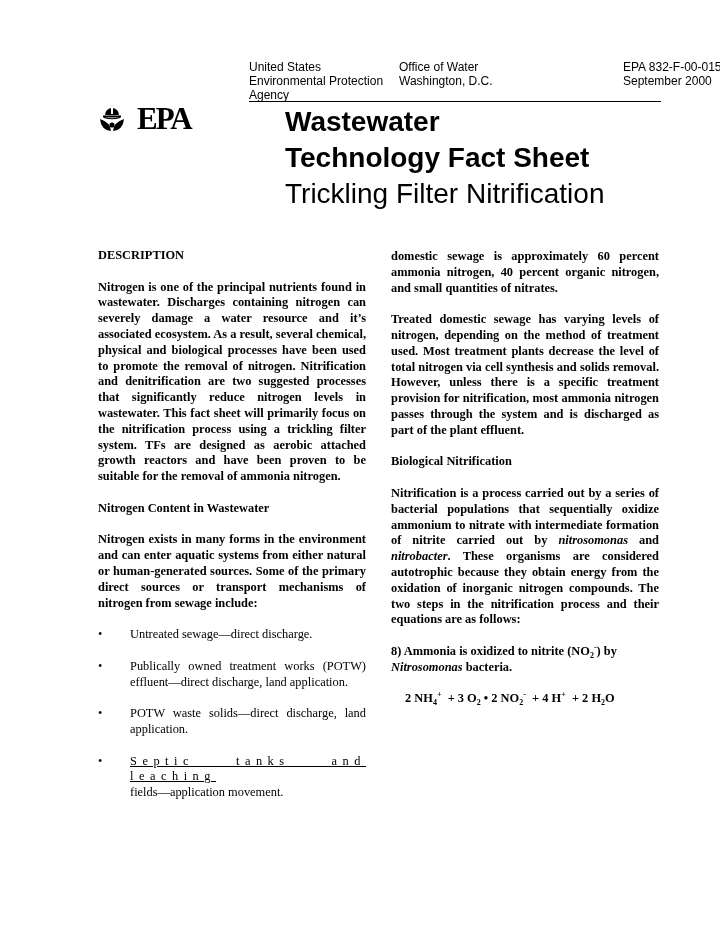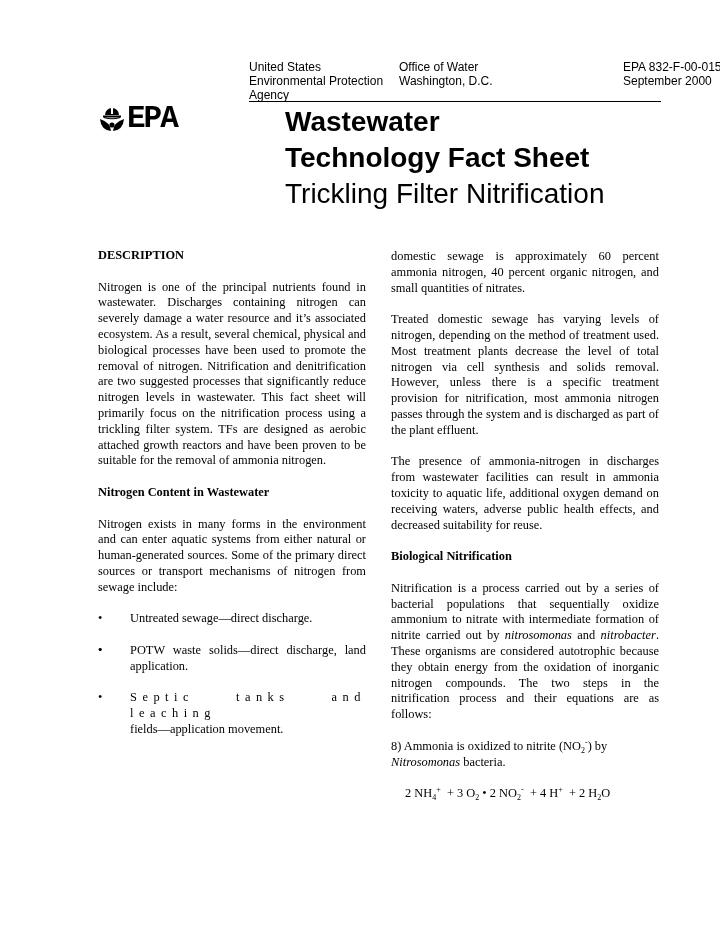--- a/index.html
+++ b/index.html
@@ -37,26 +37,26 @@
     }
     .logo {
       position: absolute;
       left: 99px;
       top: 105px;
       display: flex;
       align-items: center;
     }
     .logo svg { display: block; }
     .logo-text {
-      font-family: Liberation Mono, monospace;
+      font-family: Liberation Serif, serif;
       font-weight: bold;
       font-size: 31px;
       letter-spacing: -2px;
       line-height: 28px;
-      margin-left: 2px;
+      margin-left: 12px;
       transform: scaleY(1.0);
     }
     .title-block {
       position: absolute;
       left: 249px;
       top: 104px;
       font-family: "Liberation Sans", sans-serif;
       margin-left: 36px;
     }
     .title-bold {
@@ -76,20 +76,21 @@
       top: 248px;
       width: 268px;
       font-size: 12.4px;
       line-height: 15.8px;
     }
     #col-left { left: 98px; }
     #col-right { left: 391px; top: 249px; }
     .col p {
       margin: 0 0 15.8px 0;
       text-align: justify;
+      font-weight: bold;
     }
     .col h2 {
       margin: 0 0 15.8px 0;
       font-size: 12.4px;
       font-weight: bold;
       line-height: 15.8px;
     }
     .col h2.sec { margin-top: 1px; }
     ul.bullets {
       list-style: none;
@@ -104,20 +105,21 @@
     }
     ul.bullets li:last-child { margin-bottom: 0; }
     ul.bullets li .bullet {
       position: absolute;
       left: 0;
       top: 0;
     }
     .spaced {
       letter-spacing: 5.5px;
       word-spacing: 14px;
+      text-decoration: underline;
     }
     .eqn {
       margin: 0;
       padding-left: 14px;
       white-space: nowrap;
     }
     sup, sub { font-size: 8px; line-height: 0; }
   </style>
 </head>
 <body>
@@ -165,34 +167,34 @@
   <p>Nitrogen is one of the principal nutrients found in wastewater.  Discharges containing nitrogen can severely damage a water resource and it’s associated ecosystem.   As a result, several chemical, physical and biological processes have been used to promote the removal of nitrogen. Nitrification and denitrification are two suggested processes that significantly reduce nitrogen levels in wastewater.  This fact sheet will primarily focus on the nitrification process using a trickling filter system.  TFs are designed as aerobic attached growth reactors and have been proven to be suitable for the removal of ammonia nitrogen.</p>
   <h2 class="sec">Nitrogen Content in Wastewater</h2>
   <p>Nitrogen exists in many forms in the environment and can enter aquatic systems from either natural or human-generated sources.  Some of the primary direct sources or transport mechanisms of nitrogen from sewage include:</p>
   <ul class="bullets">
     <li>
       <span class="bullet">•</span>
       <span>Untreated sewage—direct discharge.</span>
     </li>
     <li>
       <span class="bullet">•</span>
+      <span>Publically owned treatment works (POTW) effluent—direct discharge, land application.</span>
     </li>
     <li>
       <span class="bullet">•</span>
       <span>POTW waste solids—direct discharge, land application.</span>
     </li>
     <li>
       <span class="bullet">•</span>
       <span class="spaced">Septic tanks and leaching</span><br>
       <span>fields—application movement.</span>
     </li>
   </ul>
 </div>
 
 <div class="col" id="col-right">
   <p>domestic sewage is approximately 60 percent ammonia nitrogen, 40 percent organic nitrogen, and small quantities of nitrates.</p>
   <p>Treated domestic sewage has varying levels of nitrogen, depending on the method of treatment used.  Most treatment plants decrease the level of total nitrogen via cell synthesis and solids removal. However, unless there is a specific treatment provision for nitrification, most ammonia nitrogen passes through the system and is discharged as part of the plant effluent.</p>
-  <p>The presence of ammonia-nitrogen in discharges from wastewater facilities can result in ammonia toxicity to aquatic life, additional oxygen demand on receiving waters, adverse public health effects, and decreased suitability for reuse.</p>
   <h2>Biological Nitrification</h2>
   <p><span>Nitrification is a process carried out by a series of bacterial populations that sequentially oxidize ammonium to nitrate with intermediate formation of nitrite carried out by </span><i>nitrosomonas</i><span> and </span><i>nitrobacter</i><span>.  These organisms are considered autotrophic because they obtain energy from the oxidation of inorganic nitrogen compounds.  The two steps in the nitrification process and their equations are as follows:</span></p>
   <p><span>8) Ammonia is oxidized to nitrite (NO</span><sub>2</sub><sup>-</sup><span>) by </span><br><i>Nitrosomonas</i><span> bacteria.</span></p>
   <p class="eqn"><span>2 NH</span><sub>4</sub><sup>+</sup>&nbsp;<span> + 3 O</span><sub>2</sub><span> • </span><span> 2 NO</span><sub>2</sub><sup>-</sup>&nbsp;<span> + 4 H</span><sup>+</sup>&nbsp;<span> + 2 H</span><sub>2</sub><span>O</span></p>
 </div>
 
 </body></html>

